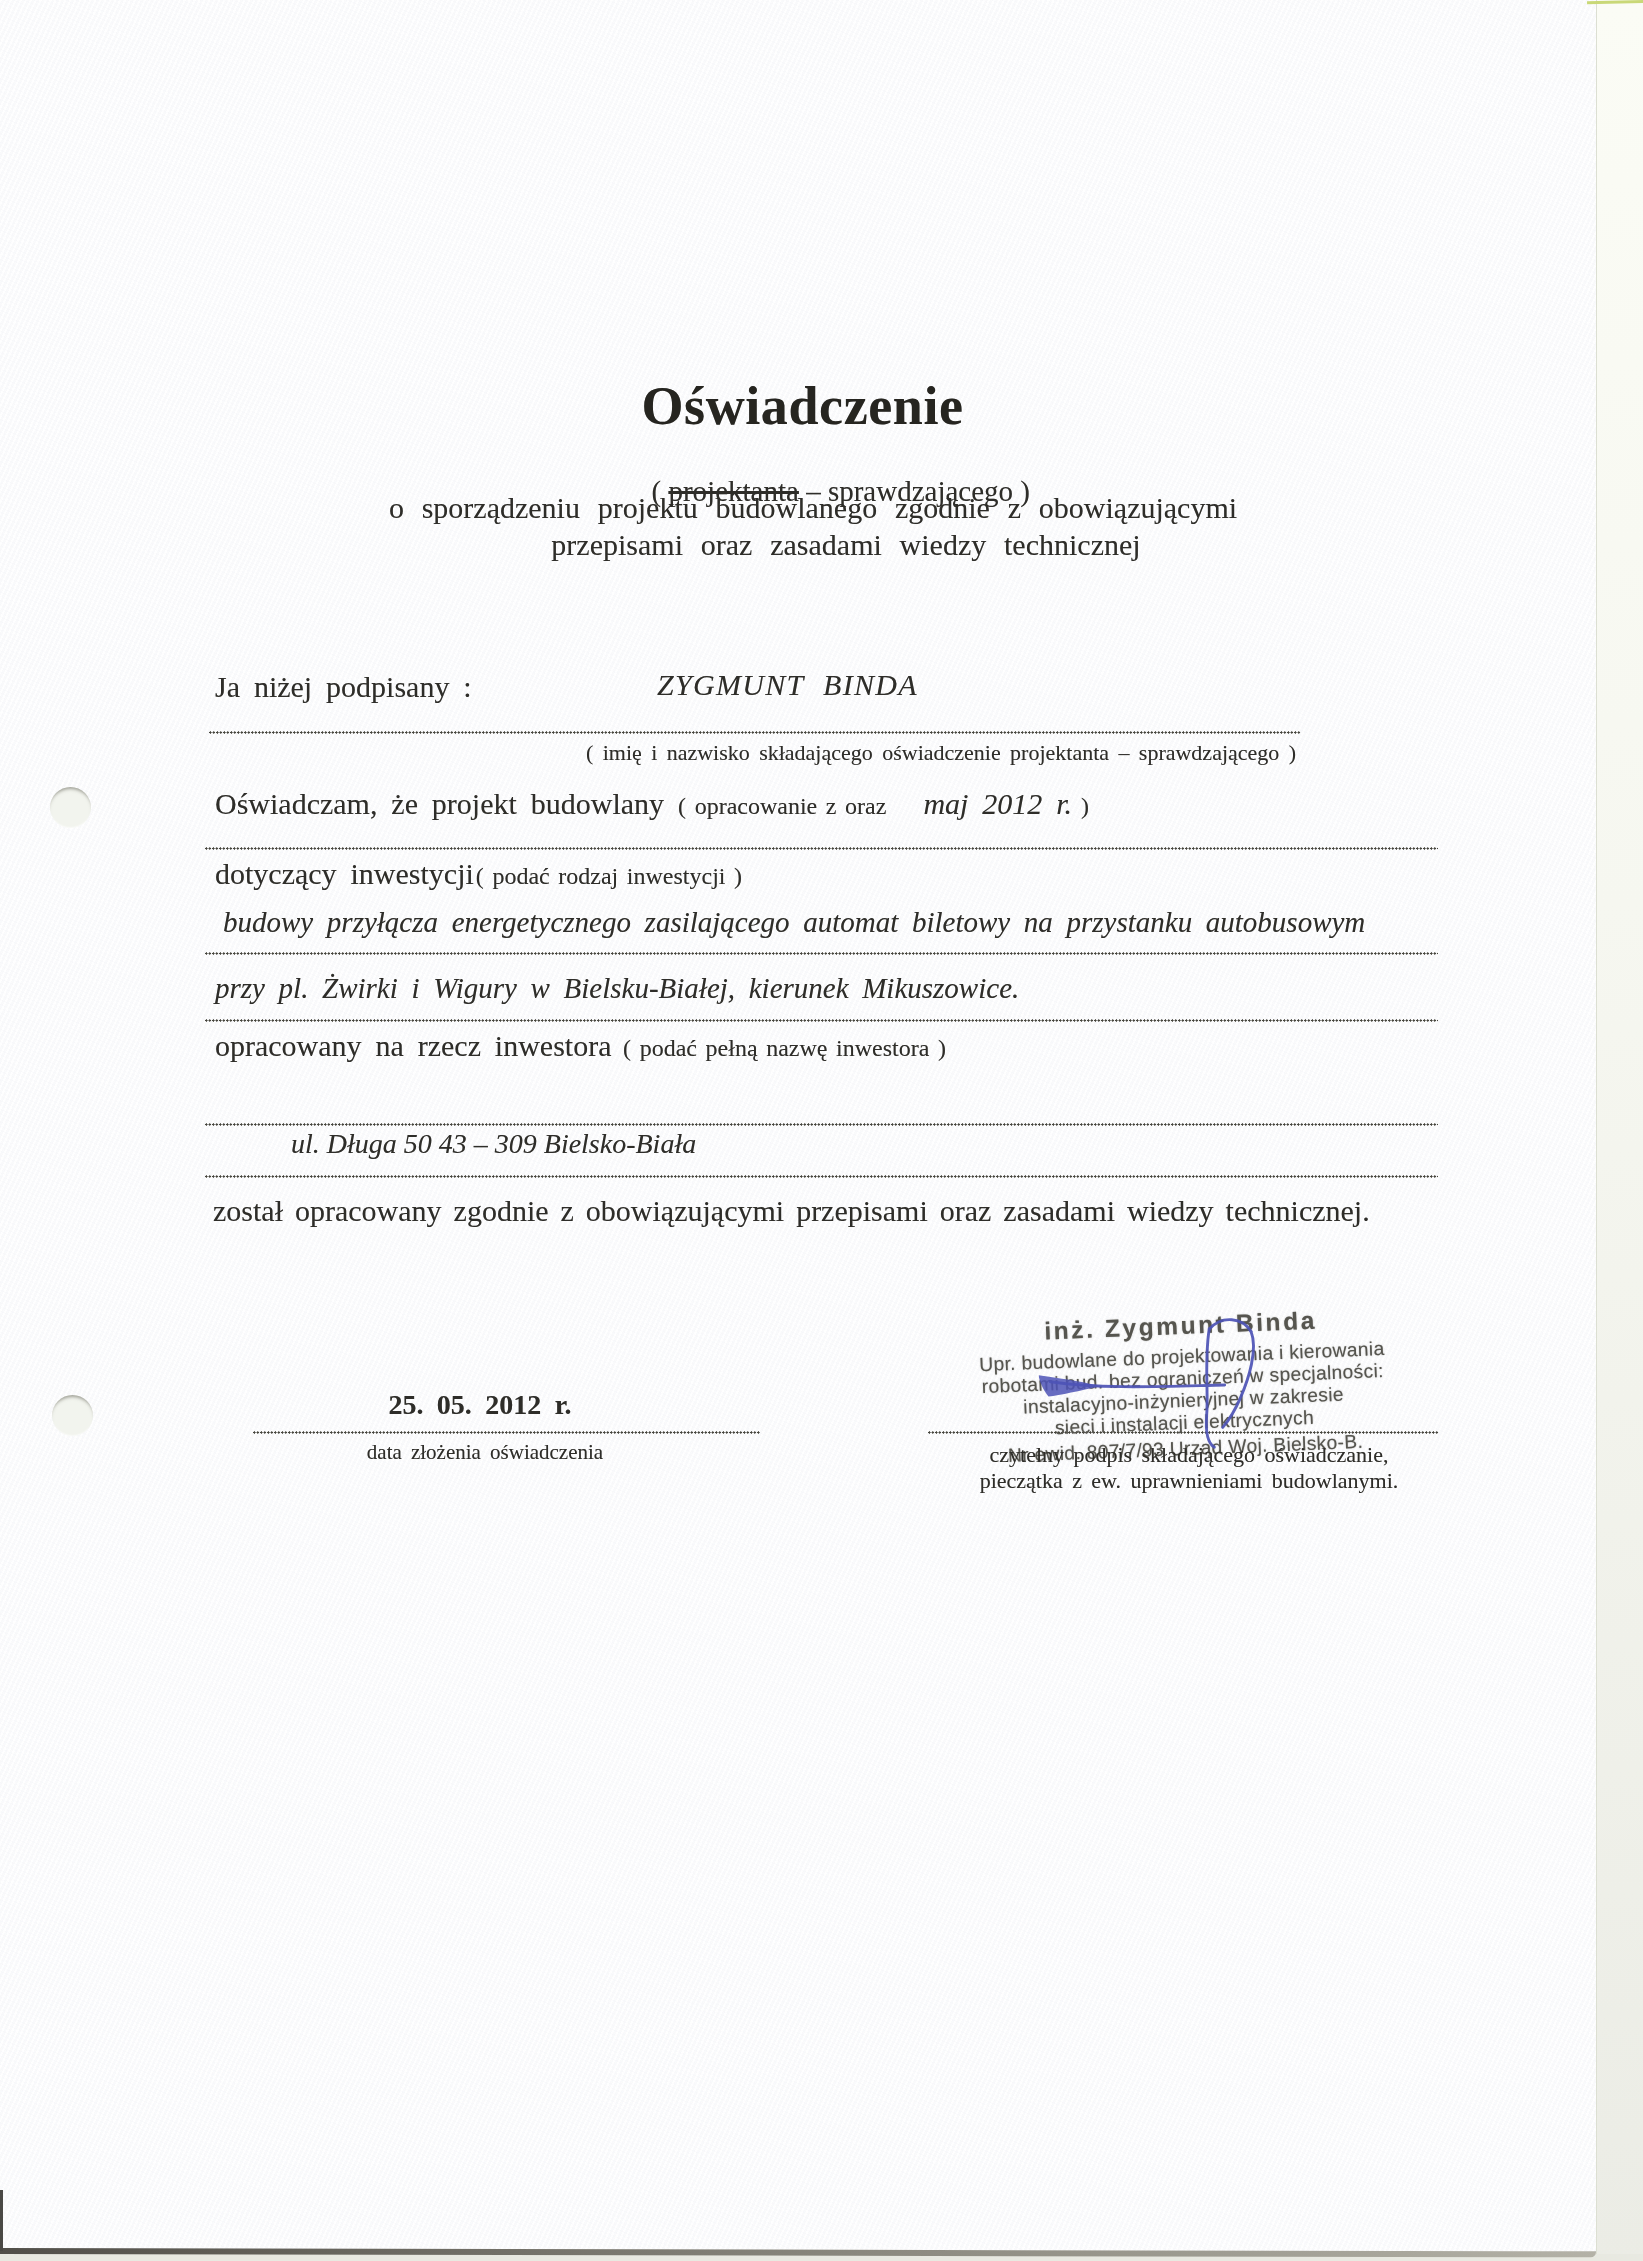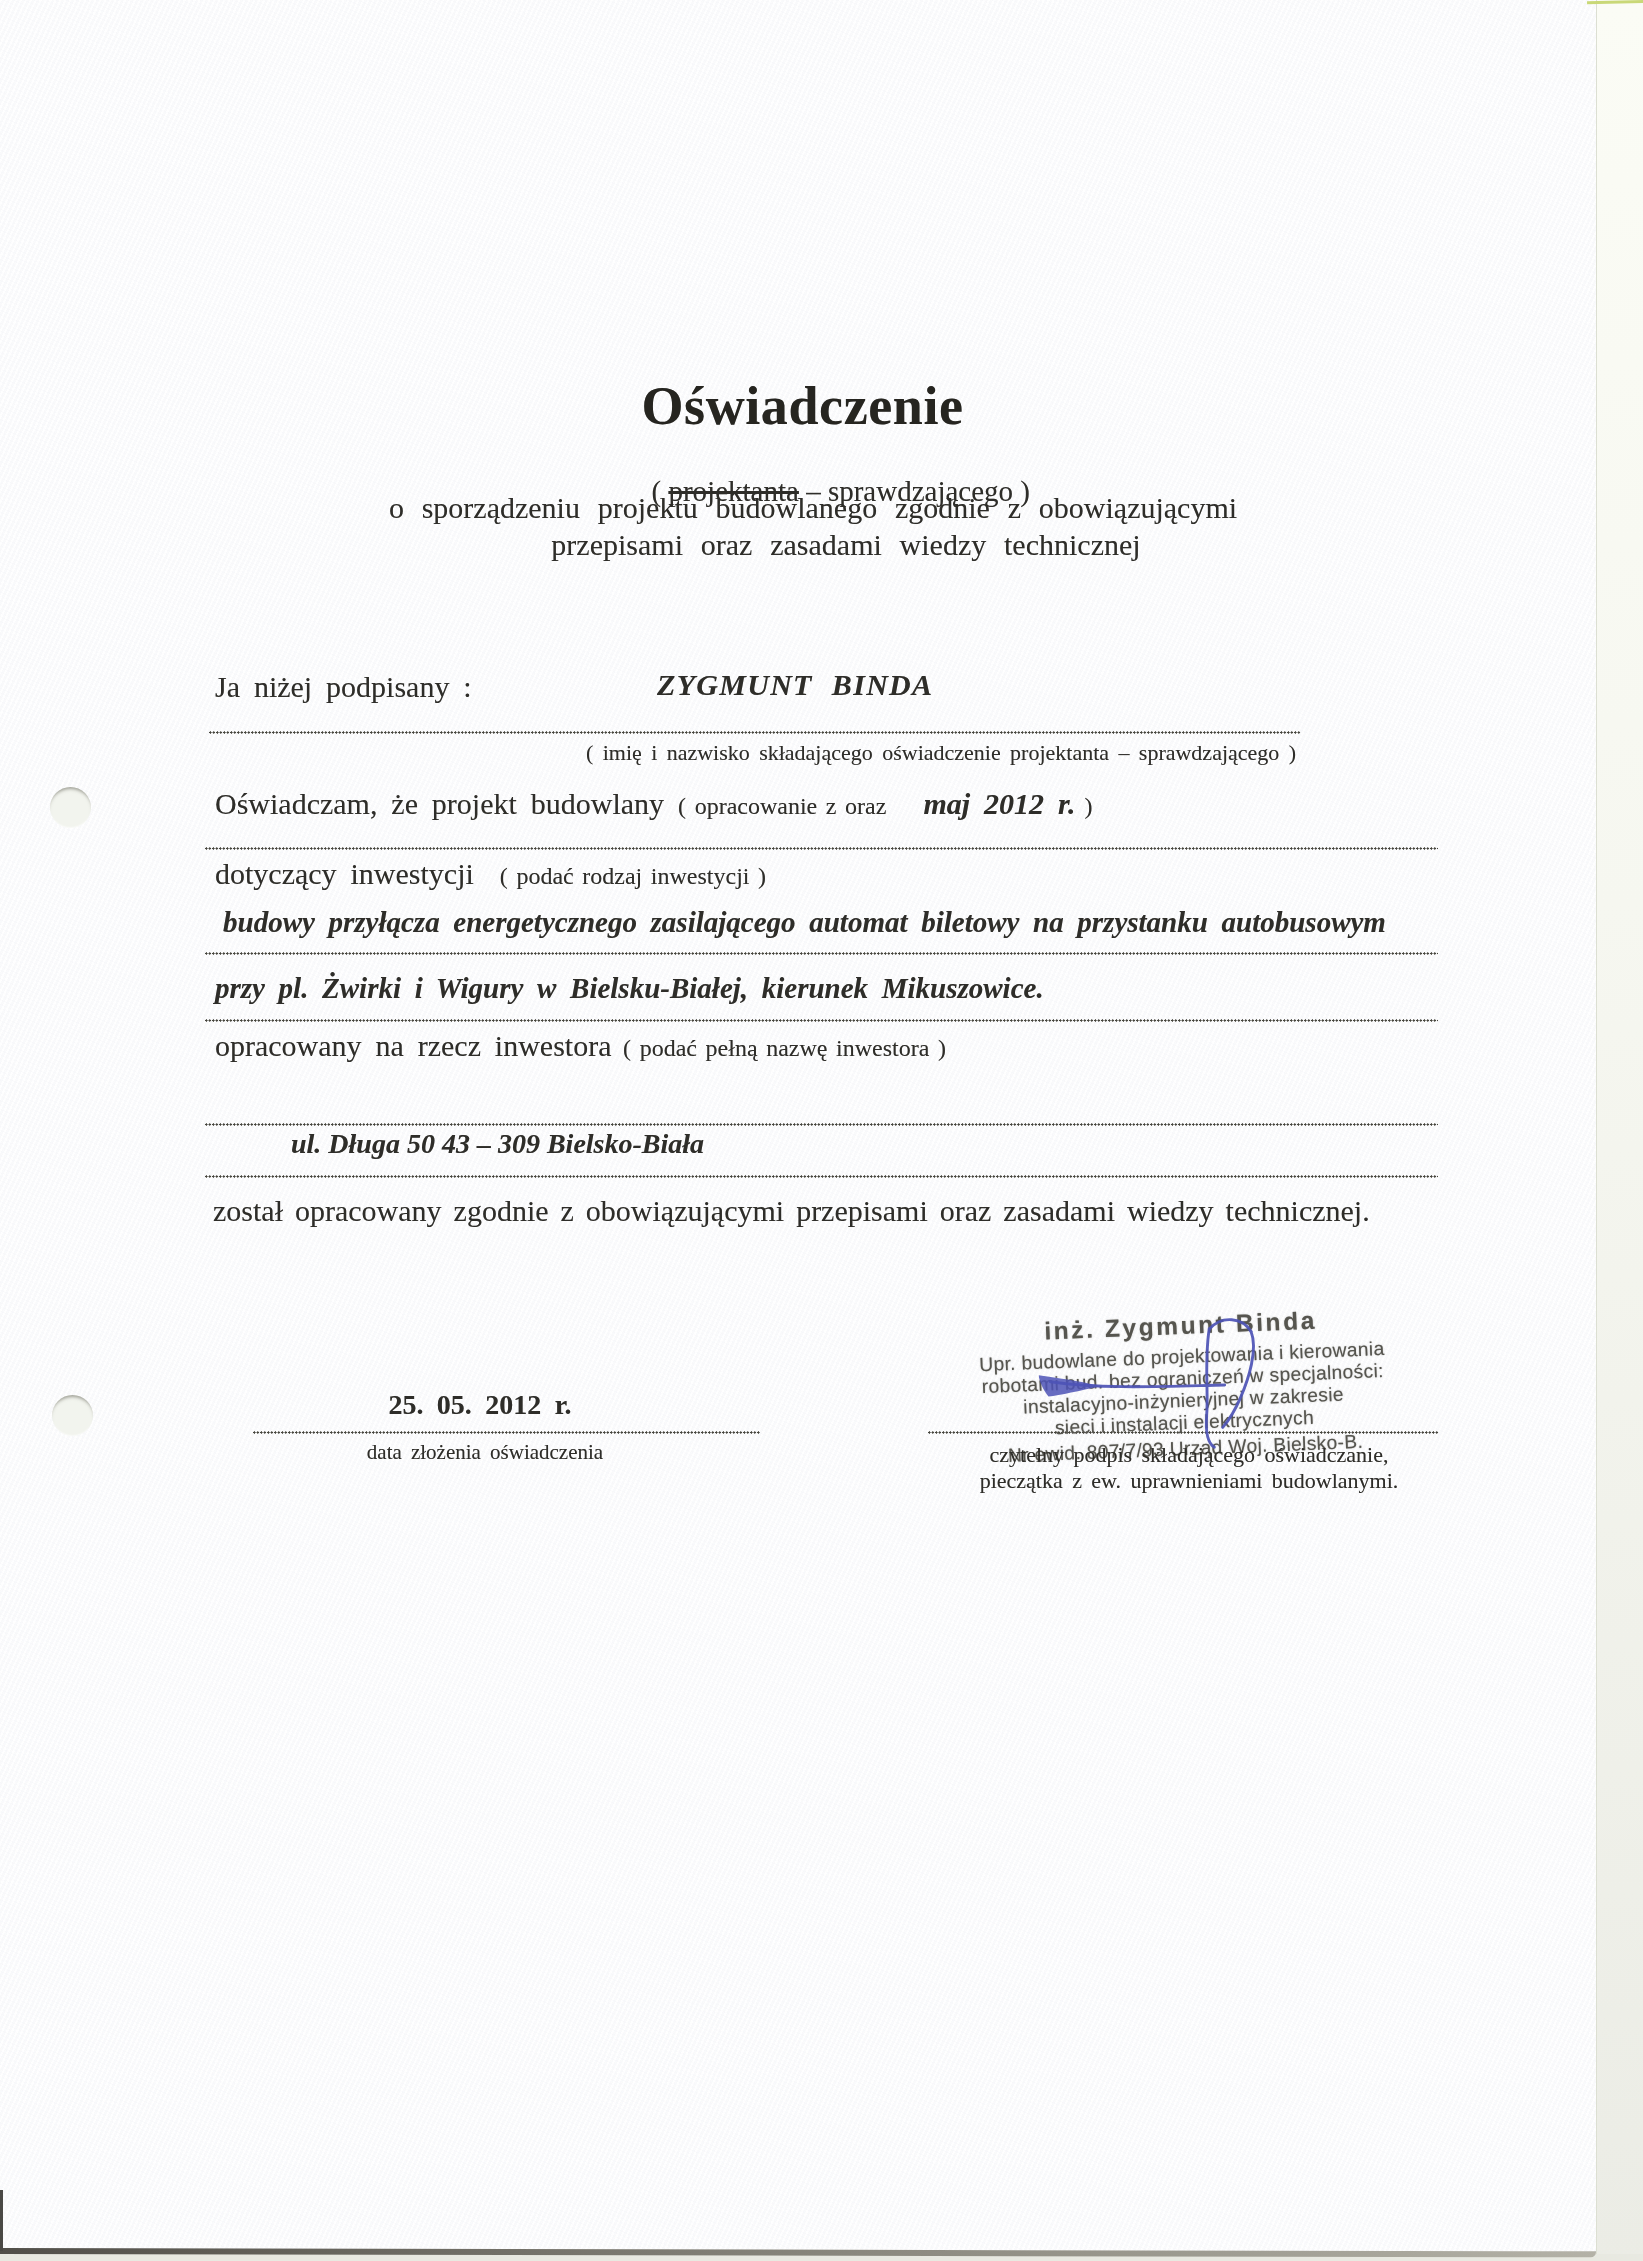--- a/index.html
+++ b/index.html
@@ -38,21 +38,21 @@
   
   .ink{position:absolute;color:#2e2d29;text-shadow:0 0 0.6px rgba(52,51,45,.35);white-space:pre-wrap;}
   .nowrap{white-space:nowrap;}
   .center{text-align:center;}
   .title{font-size:54px;font-weight:bold;color:#262520;letter-spacing:0.6px;}
   .subtitle{font-size:29px;}
   .struck{text-decoration:line-through;text-decoration-thickness:2.6px;}
   .intro{font-size:30px;word-spacing:10.3px;}
   .body-line{font-size:30px;word-spacing:6.4px;}
   .paren-label{font-size:24px;word-spacing:2.6px;}
-  .bi{font-weight:bold;font-style:italic;}
+  .bi{font-weight:normal;font-style:italic;}
   .caption{font-size:22px;word-spacing:3.9px;}
   .caption-sm{font-size:21px;word-spacing:3.9px;}
   
   .dot-line{position:absolute;height:2.6px;
     background-image:radial-gradient(circle at 1.3px 1.3px,#45443c 0.9px,rgba(0,0,0,0) 0.9px);
     background-size:3.5px 2.6px;background-repeat:repeat-x;background-position:0 50%;}
   
   .stamp{
     position:absolute;left:925px;top:1312px;width:516px;text-align:center;
     transform:rotate(-2.3deg);
@@ -92,21 +92,21 @@
 
     <div class="ink caption center nowrap" style="left:0;top:740px;width:1882px;">( imię i nazwisko składającego oświadczenie projektanta – sprawdzającego )</div>
 
     <div class="ink nowrap" style="left:215px;top:787px;">
       <span class="body-line">Oświadczam, że projekt budowlany</span><span class="paren-label" style="margin-left:14px;">( opracowanie z oraz</span><span class="body-line bi" style="margin-left:37px;">maj  2012 r.</span><span class="paren-label" style="margin-left:9px;">)</span>
     </div>
 
     <div class="dot-line" style="left:205px;top:847px;width:1233px;"></div>
 
     <div class="ink nowrap" style="left:215px;top:857px;">
-      <span class="body-line">dotyczący inwestycji</span><span class="paren-label" style="margin-left:26px;text-align:center;">( podać rodzaj inwestycji )</span>
+      <span class="body-line">dotyczący inwestycji</span><span class="paren-label" style="margin-left:2px;text-align:center;">( podać rodzaj inwestycji )</span>
     </div>
 
     <div class="ink body-line bi nowrap" style="left:223px;top:906px;font-size:29px;">budowy przyłącza energetycznego zasilającego  automat biletowy na przystanku autobusowym</div>
 
     <div class="dot-line" style="left:205px;top:952px;width:1233px;"></div>
 
     <div class="ink body-line bi nowrap" style="left:215px;top:972px;font-size:29px;">przy pl. Żwirki i Wigury w Bielsku-Białej, kierunek Mikuszowice.</div>
 
     <div class="dot-line" style="left:205px;top:1019px;width:1233px;"></div>
 

